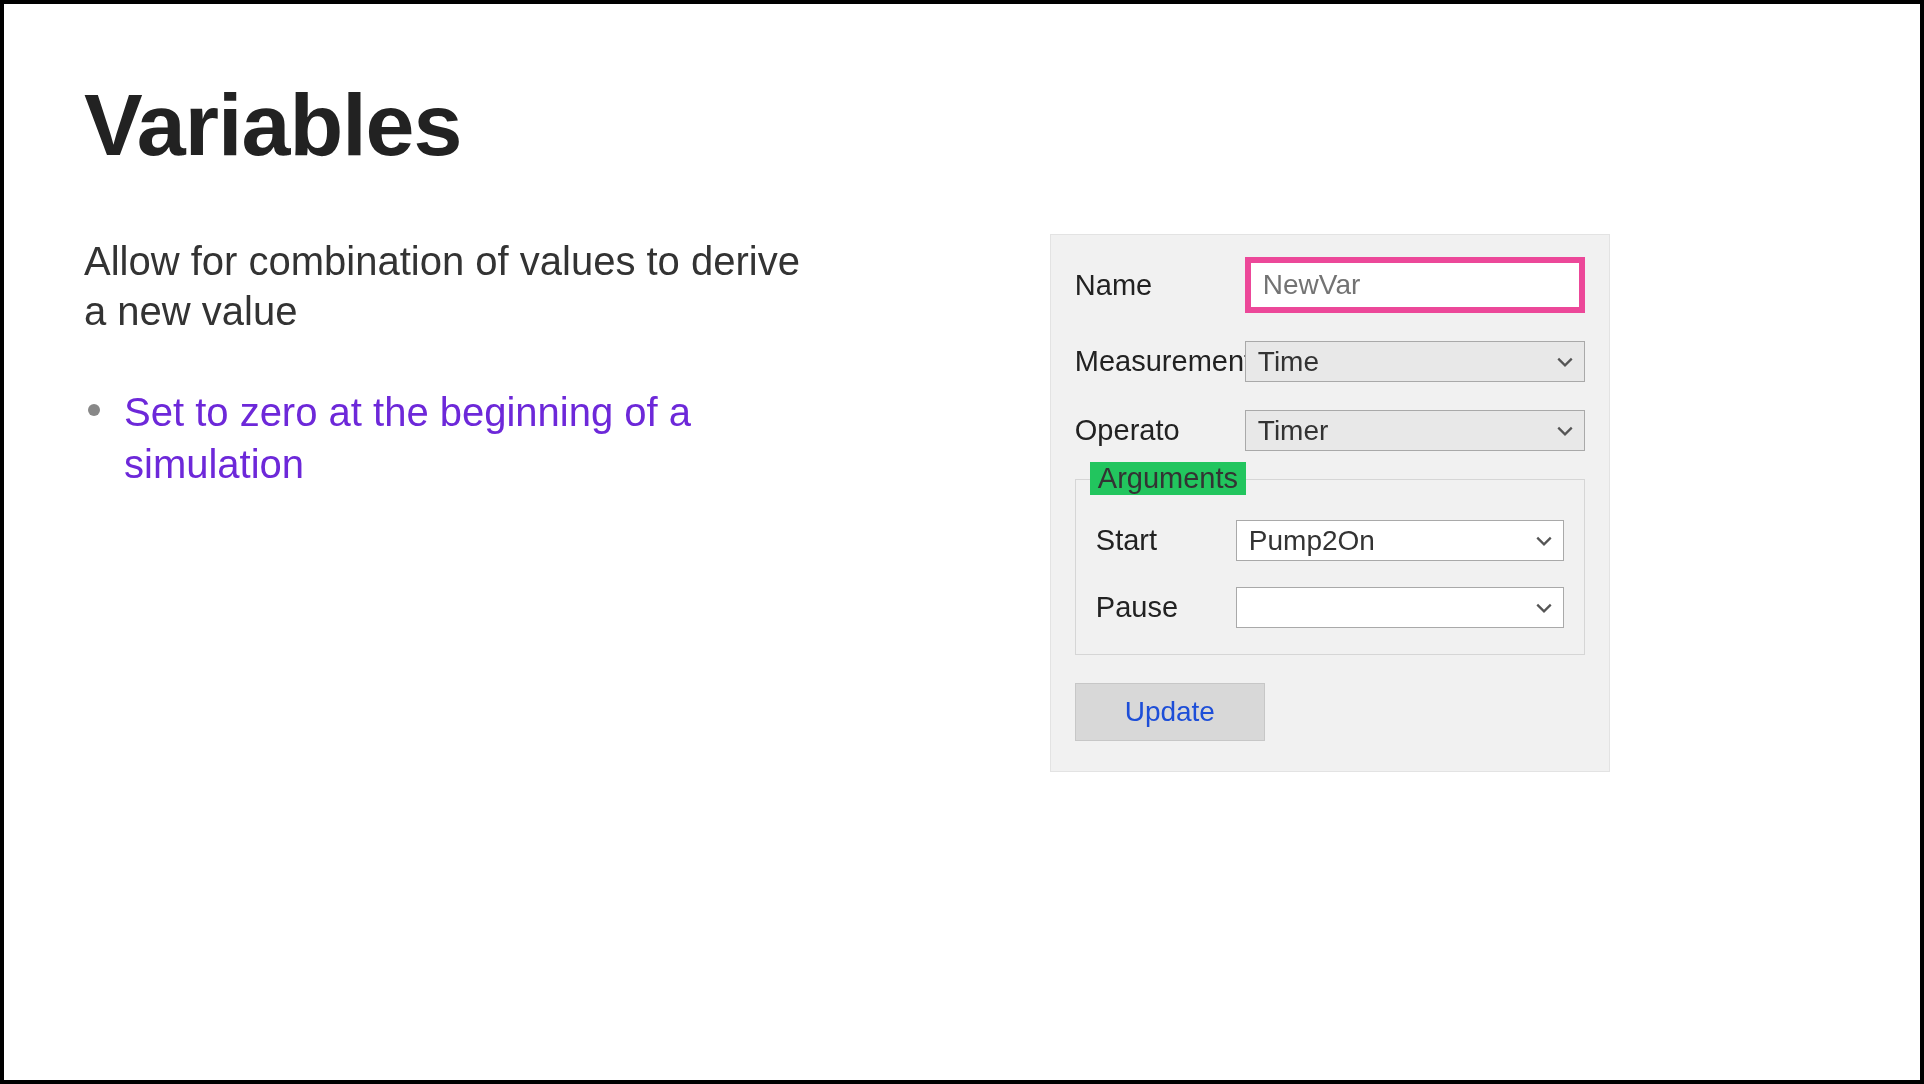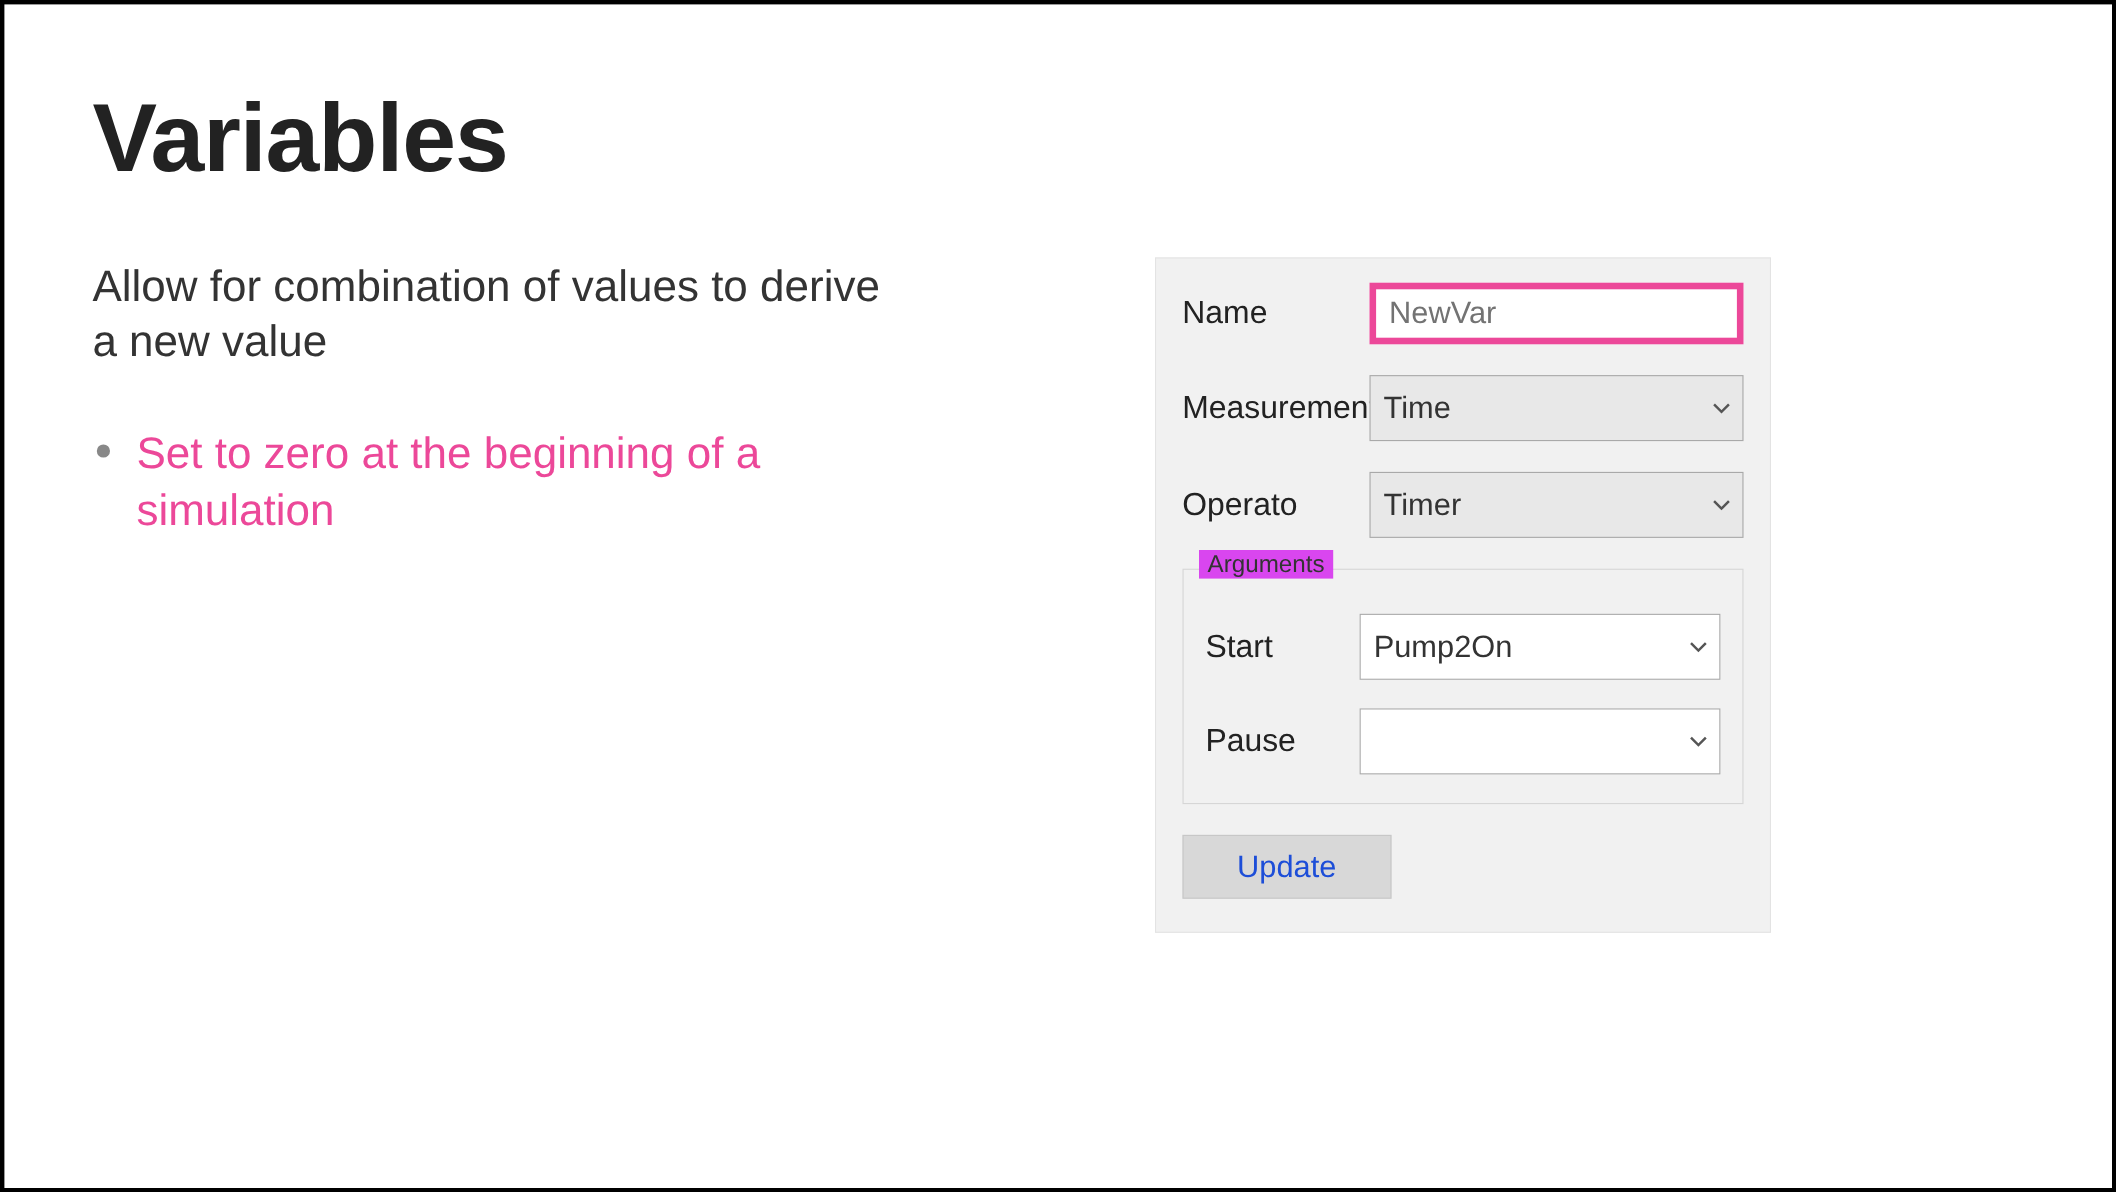--- a/index.html
+++ b/index.html
@@ -49,21 +49,21 @@
     max-width: 720px;
   }
   ul.bullets {
     list-style: none;
     padding-left: 40px;
   }
   ul.bullets li {
     position: relative;
     font-size: 40px;
     line-height: 1.3;
-    color: #ec4899;
+    color: #6d28d9;
     margin-bottom: 45px;
     max-width: 680px;
   }
   ul.bullets li::before {
     content: "";
     position: absolute;
     left: -36px;
     top: 18px;
     width: 12px;
     height: 12px;
@@ -97,21 +97,21 @@
     width: 100%;
     height: 56px;
     border: 6px solid #ec4899;
     background: #fff;
     font-size: 28px;
     padding: 14px 12px;
     color: #737373;
   }
   .select-box {
     width: 100%;
-    height: 60px;
+    height: 41px;
     border: 1px solid #a9a9a9;
     background: #e8e8e8;
     display: flex;
     align-items: center;
     justify-content: space-between;
     padding: 0 10px 0 12px;
     font-size: 28px;
     color: #333;
   }
   .select-box.white-bg { background: #fff; }
@@ -126,23 +126,23 @@
     position: relative;
     border: 1px solid #d6d6d6;
     padding: 40px 20px 18px 20px;
     margin-top: 10px;
     margin-bottom: 28px;
   }
   .arguments-group .legend {
     position: absolute;
     top: -18px;
     left: 14px;
-    background: #d946ef;
+    background: #22c55e;
     padding: 0 8px;
-    font-size: 22px;
+    font-size: 29px;
     color: #333;
   }
   .arguments-group .form-row { margin-bottom: 26px; }
   .arguments-group .form-row:last-child { margin-bottom: 8px; }
   .arguments-group .form-row .lbl { flex: 0 0 140px; }
 
   .update-btn {
     height: 58px;
     width: 190px;
     border: 1px solid #c7c7c7;

